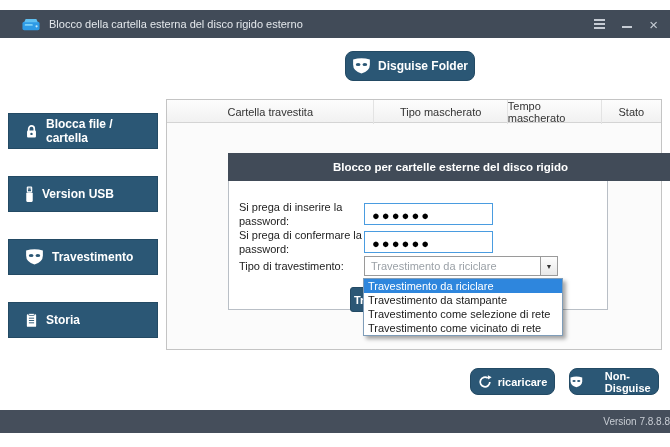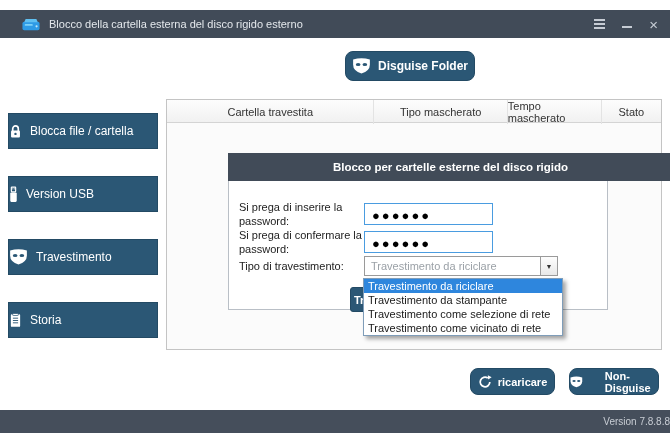--- a/index.html
+++ b/index.html
@@ -20,22 +20,22 @@
   .close-glyph { color: #c6ccd4; font-size: 15px; line-height: 15px; cursor: pointer; }
 
   
   .btn-dark { background: #2b5775; color: #fff; border: 1px solid #234a64; border-radius: 8px;
               display: flex; align-items: center; justify-content: center; cursor: pointer;
               font-weight: bold; }
   .disguise-top { position: absolute; left: 345px; top: 51px; width: 130px; height: 30px; font-size: 12px; gap: 7px; }
 
   
   .side-btn { position: absolute; left: 8px; width: 150px; height: 36px;
-              background: #2b5775; border: 1px solid #234a64; color: #fff; font-size: 12px; font-weight: normal;
-              display: flex; align-items: center; gap: 8px; cursor: pointer; }
+              background: #2b5775; border: 1px solid #234a64; color: #fff; font-size: 12px; font-weight: bold;
+              display: flex; align-items: center; gap: 8px; padding-left: 16px; cursor: pointer; }
   .side-btn svg { flex: 0 0 auto; }
 
   
   .panel { position: absolute; left: 166px; top: 99px; width: 496px; height: 251px;
            background: #fbfbfb; border: 1px solid #c4c4c4; }
   .thead { position: absolute; left: 0; top: 0; width: 100%; height: 23px;
            background: linear-gradient(#fdfdfd, #f1f1f1); border-bottom: 1px solid #d4d4d4;
            display: grid; grid-template-columns: 42% 27% 19% 12%; }
   .thead .th { display: flex; align-items: center; justify-content: center;
                font-size: 11px; color: #333; border-right: 1px solid #e3e3e3; cursor: default; }

